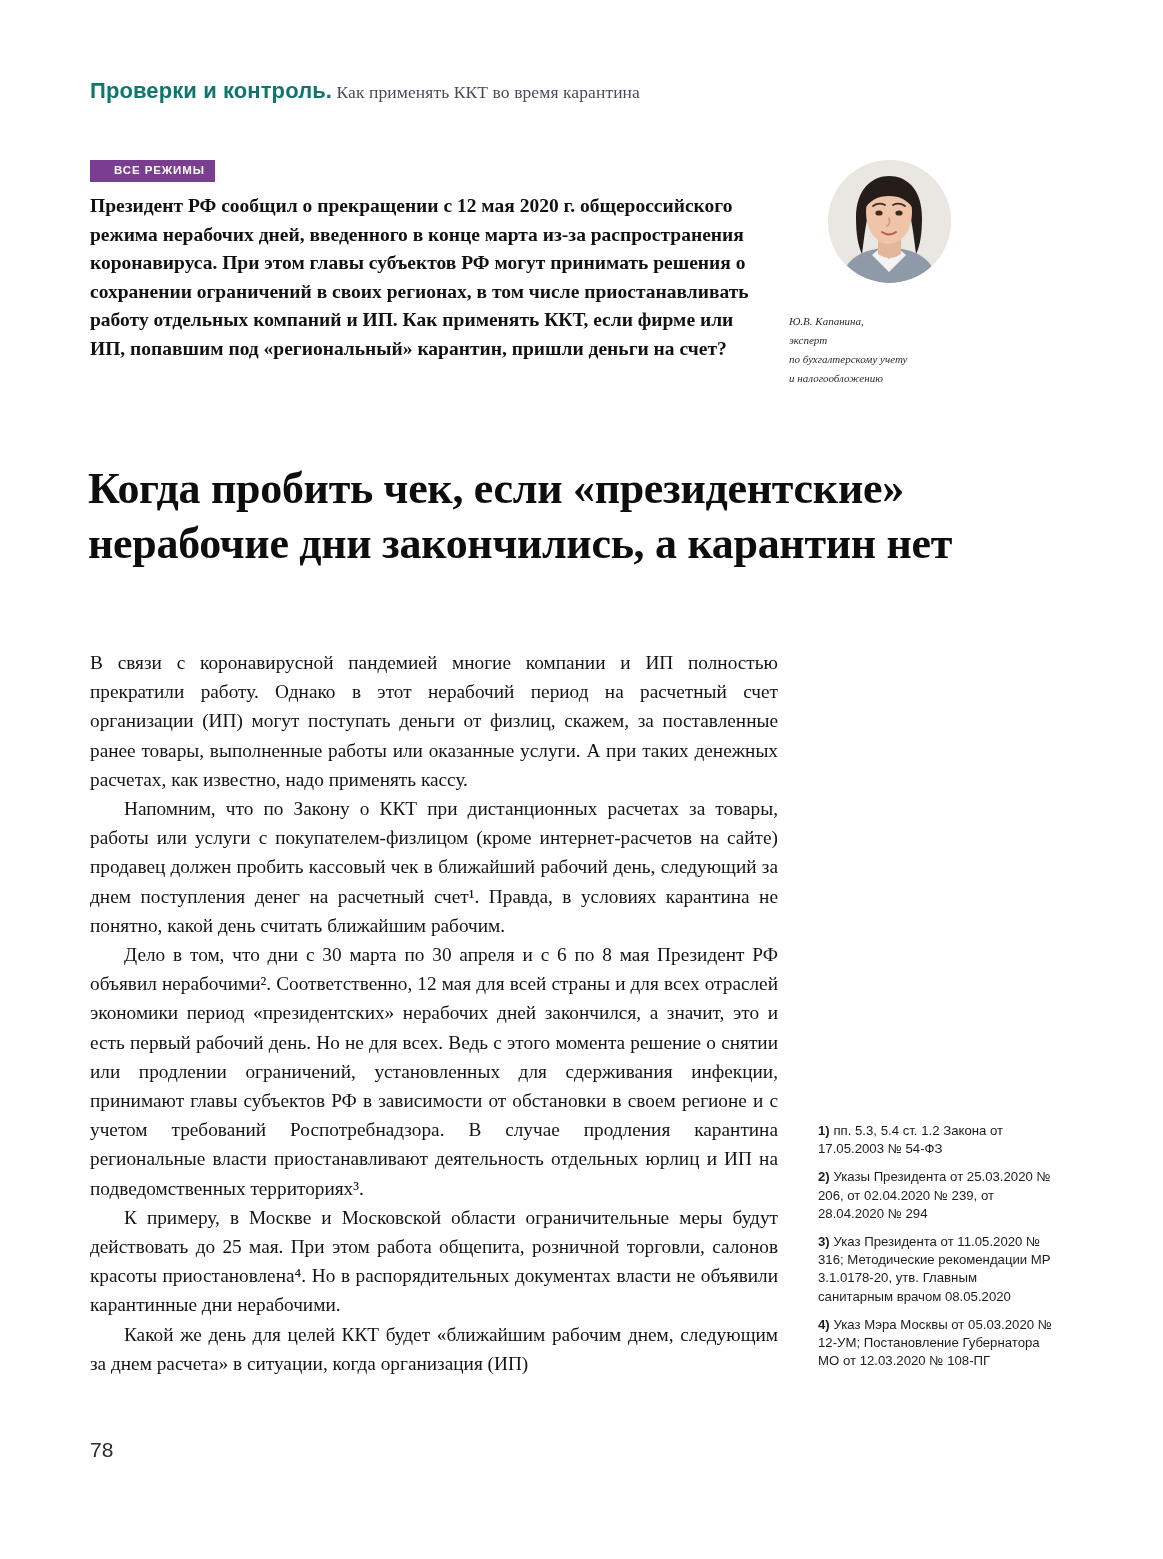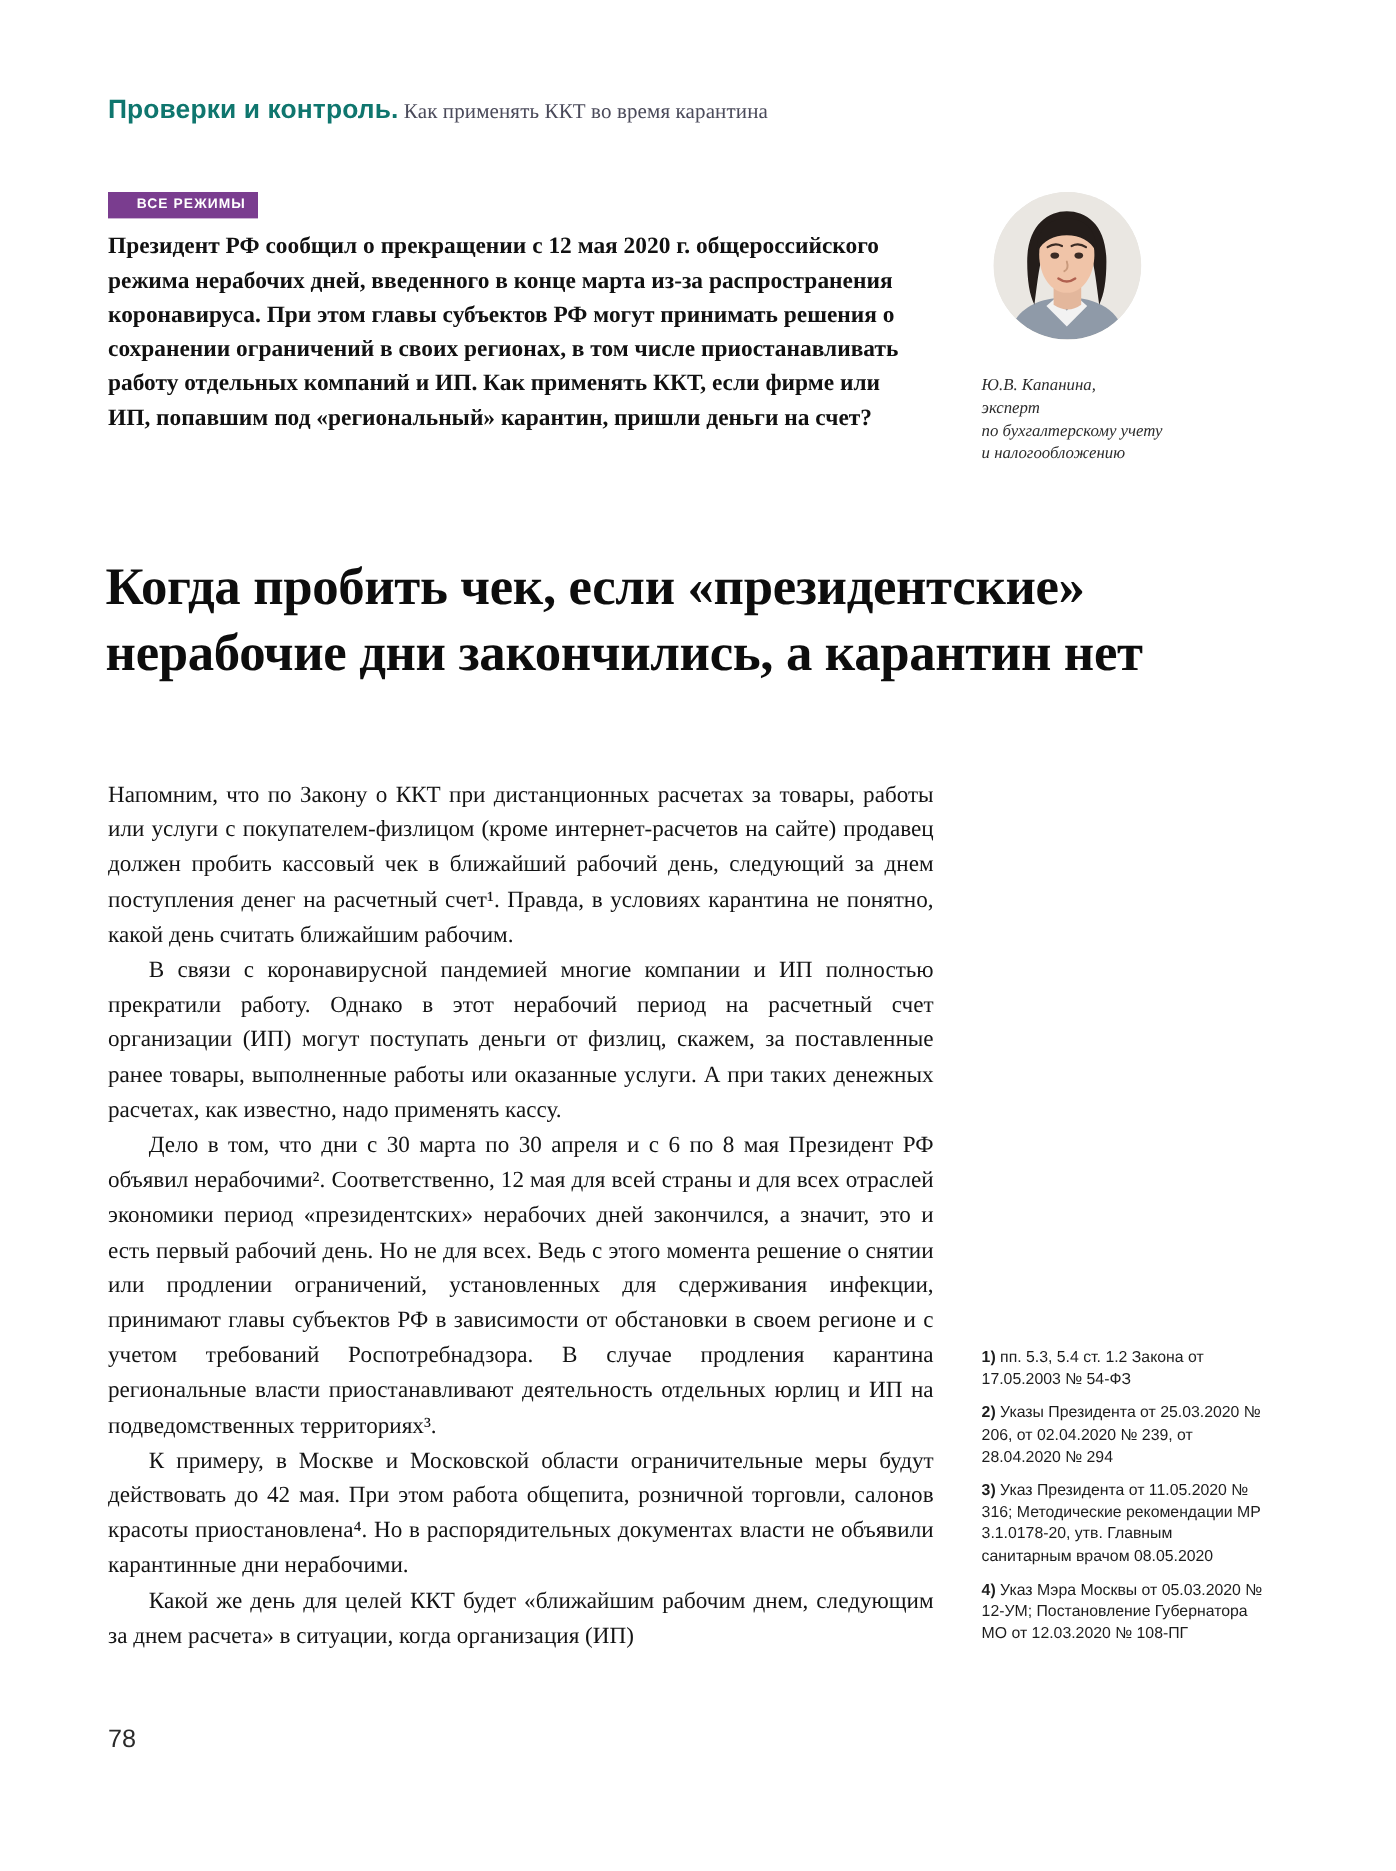--- a/index.html
+++ b/index.html
@@ -78,25 +78,25 @@
     width: 123px;
     height: 123px;
     border-radius: 50%;
     overflow: hidden;
     background: #e8e6e2;
   }
   .author-photo svg { display: block; }
 
   .author-info {
     position: absolute;
-    left: 818px;
+    left: 789px;
     top: 312px;
     width: 235px;
     font-family: "Liberation Serif", serif;
-    font-size: 14px;
+    font-size: 11px;
     line-height: 19px;
     color: #2b2b2b;
   }
   .author-info .a-name { font-style: italic; }
   .author-info .a-role { font-style: italic; }
 
   
   .headline {
     position: absolute;
     left: 88px;
@@ -207,24 +207,24 @@
   <div class="author-info">
     <div class="a-name">Ю.В. Капанина,</div>
     <div class="a-role">эксперт</div>
     <div class="a-role">по бухгалтерскому учету</div>
     <div class="a-role">и налогообложению</div>
   </div>
 
   <h1 class="headline">Когда пробить чек, если «президентские» нерабочие дни закончились, а карантин нет</h1>
 
   <div class="body-col">
+    <p>В связи с коронавирусной пандемией многие компании и ИП полностью прекратили работу. Однако в этот нерабочий период на расчетный счет организации (ИП) могут поступать деньги от физлиц, скажем, за поставленные ранее товары, выполненные работы или оказанные услуги. А при таких денежных расчетах, как известно, надо применять кассу.</p>
     <p>Напомним, что по Закону о ККТ при дистанционных расчетах за товары, работы или услуги с покупателем-физлицом (кроме интернет-расчетов на сайте) продавец должен пробить кассовый чек в ближайший рабочий день, следующий за днем поступления денег на расчетный счет¹. Правда, в условиях карантина не понятно, какой день считать ближайшим рабочим.</p>
-    <p>В связи с коронавирусной пандемией многие компании и ИП полностью прекратили работу. Однако в этот нерабочий период на расчетный счет организации (ИП) могут поступать деньги от физлиц, скажем, за поставленные ранее товары, выполненные работы или оказанные услуги. А при таких денежных расчетах, как известно, надо применять кассу.</p>
     <p>Дело в том, что дни с 30 марта по 30 апреля и с 6 по 8 мая Президент РФ объявил нерабочими². Соответственно, 12 мая для всей страны и для всех отраслей экономики период «президентских» нерабочих дней закончился, а значит, это и есть первый рабочий день. Но не для всех. Ведь с этого момента решение о снятии или продлении ограничений, установленных для сдерживания инфекции, принимают главы субъектов РФ в зависимости от обстановки в своем регионе и с учетом требований Роспотребнадзора. В случае продления карантина региональные власти приостанавливают деятельность отдельных юрлиц и ИП на подведомственных территориях³.</p>
-    <p>К примеру, в Москве и Московской области ограничительные меры будут действовать до 42 мая. При этом работа общепита, розничной торговли, салонов красоты приостановлена⁴. Но в распорядительных документах власти не объявили карантинные дни нерабочими.</p>
+    <p>К примеру, в Москве и Московской области ограничительные меры будут действовать до 25 мая. При этом работа общепита, розничной торговли, салонов красоты приостановлена⁴. Но в распорядительных документах власти не объявили карантинные дни нерабочими.</p>
     <p>Какой же день для целей ККТ будет «ближайшим рабочим днем, следующим за днем расчета» в ситуации, когда организация (ИП)</p>
   </div>
 
   <div class="footnotes">
     <div class="fn">
       <span class="fn-num">1)</span>
       <span>пп. 5.3, 5.4 ст. 1.2 Закона от 17.05.2003 № 54-ФЗ</span>
     </div>
     <div class="fn">
       <span class="fn-num">2)</span>

